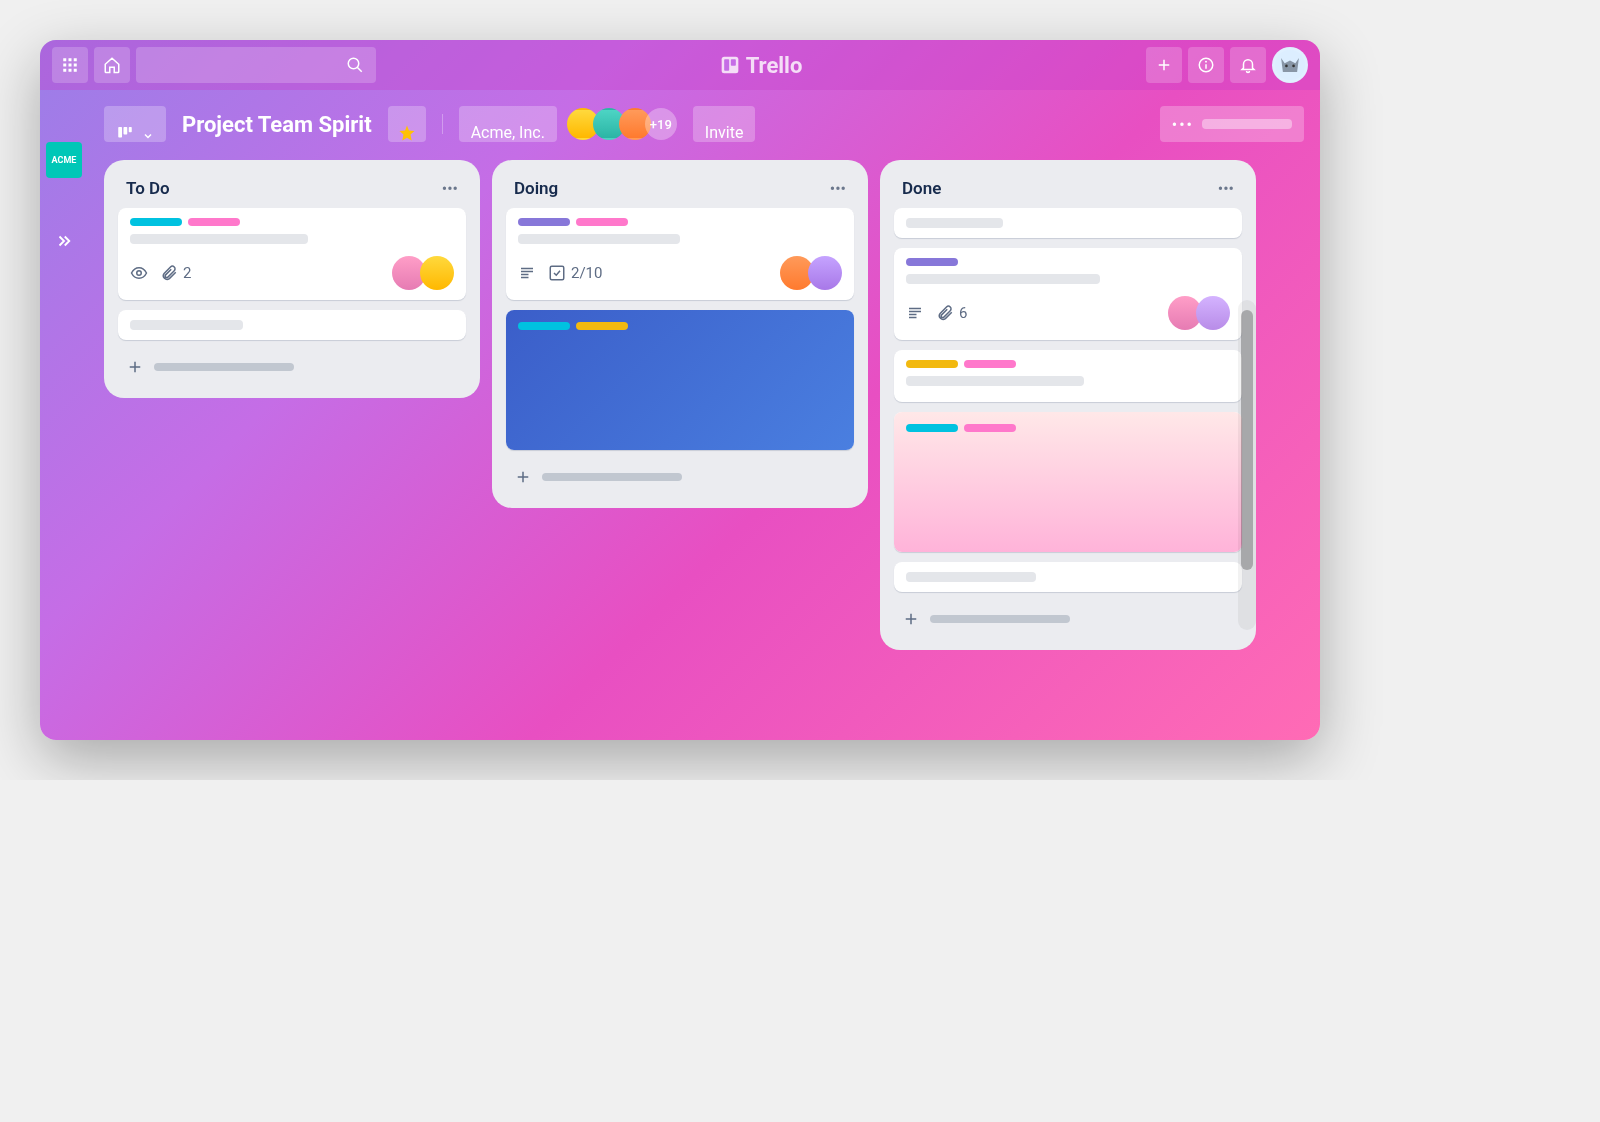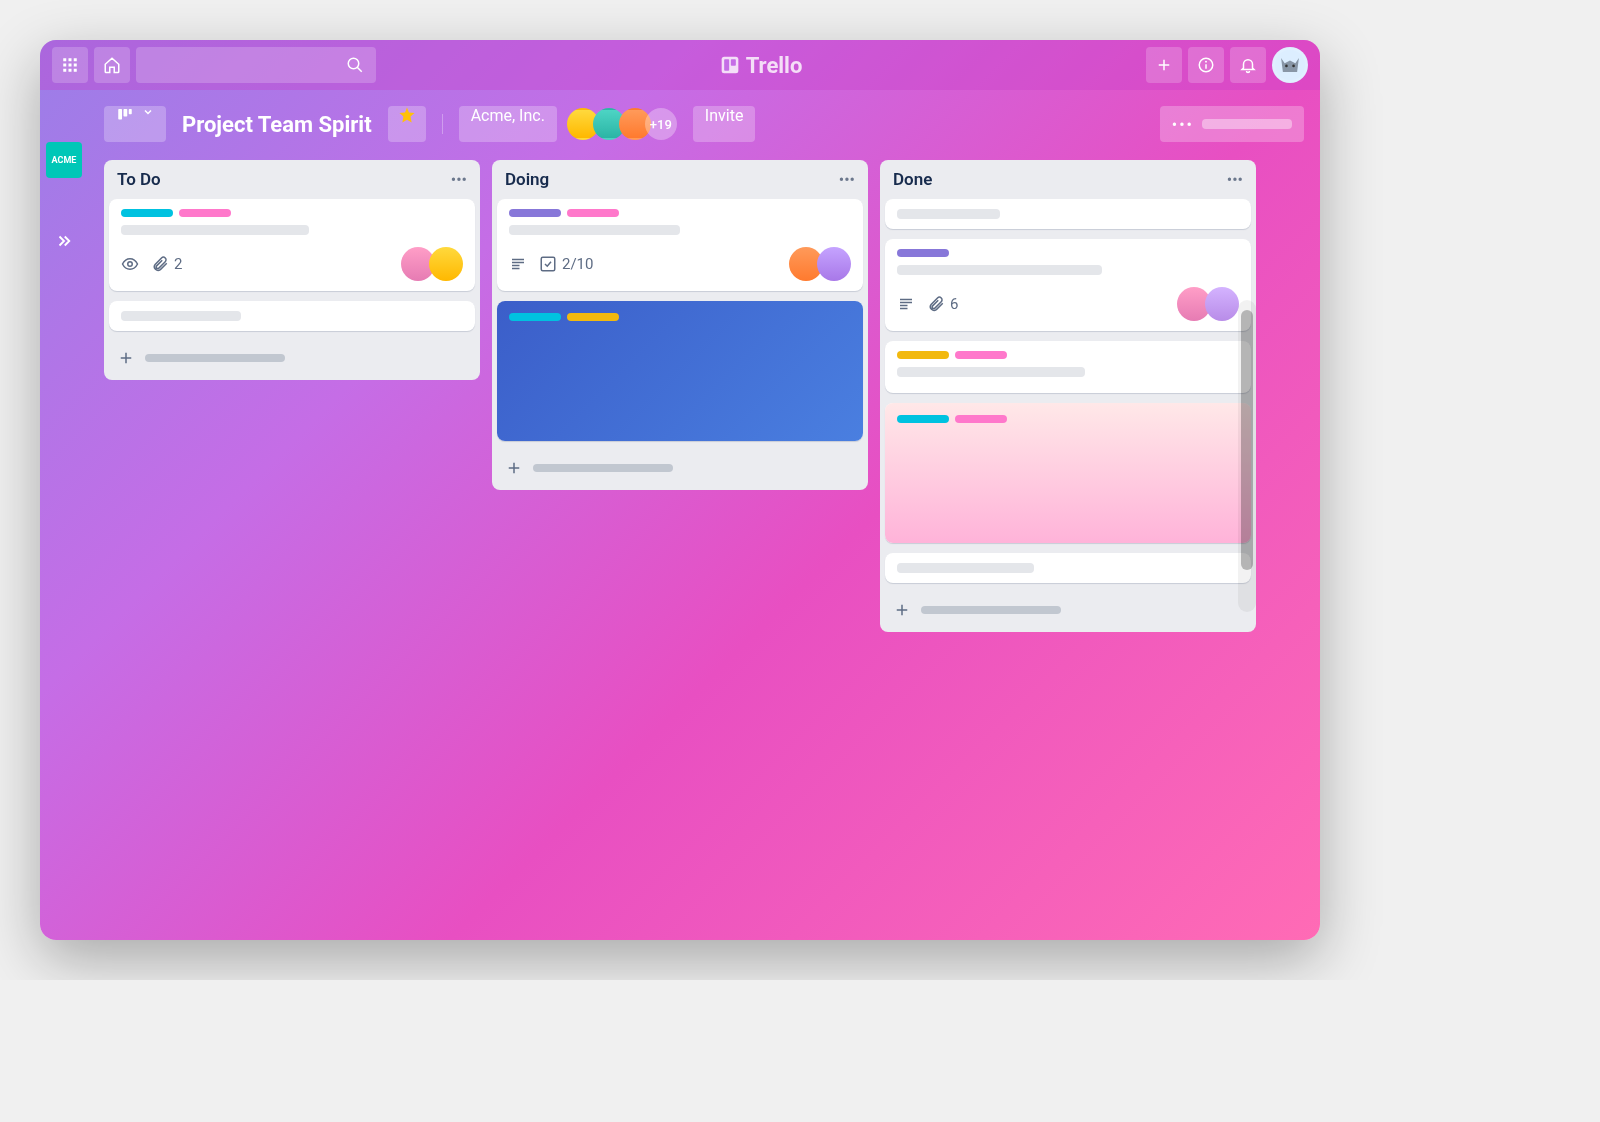--- a/index.html
+++ b/index.html
@@ -3,21 +3,21 @@
 <meta charset="utf-8">
 <style>
 * { box-sizing: border-box; margin: 0; padding: 0; }
 body {
   font-family: -apple-system, BlinkMacSystemFont, "Segoe UI", Roboto, sans-serif;
   background: #f0f0f0;
   padding: 40px;
 }
 .app-window {
   width: 1280px;
-  height: 900px;
+  height: 700px;
   border-radius: 16px;
   overflow: hidden;
   box-shadow: 0 20px 60px rgba(0,0,0,0.3);
   position: relative;
   background: linear-gradient(135deg, #9b7ee8 0%, #c56de6 30%, #e84fc2 60%, #ff6bb5 100%);
 }
 .topbar {
   height: 50px;
   display: flex;
   align-items: center;
@@ -90,21 +90,21 @@
   align-items: center;
   gap: 16px;
   height: 44px;
   margin-bottom: 14px;
 }
 .hdr-pill {
   background: rgba(255,255,255,0.25);
   border-radius: 4px;
   height: 36px;
   padding: 0 12px;
-  display: flex; align-items: flex-start;
+  display: flex; align-items: flex-end;
   color: white;
   gap: 8px;
   cursor: pointer;
 }
 .board-title {
   color: white;
   font-size: 22px;
   font-weight: 700;
 }
 .members {
@@ -142,22 +142,22 @@
   height: 10px;
 }
 .lists {
   display: flex;
   gap: 12px;
   align-items: flex-start;
 }
 .list {
   width: 376px;
   background: #ebecf0;
-  border-radius: 8px;
-  padding: 5px;
+  border-radius: 20px;
+  padding: 14px;
 }
 .list-header {
   display: flex;
   justify-content: space-between;
   align-items: center;
   padding: 4px 8px 10px 8px;
 }
 .list-title {
   font-size: 17px;
   font-weight: 600;

